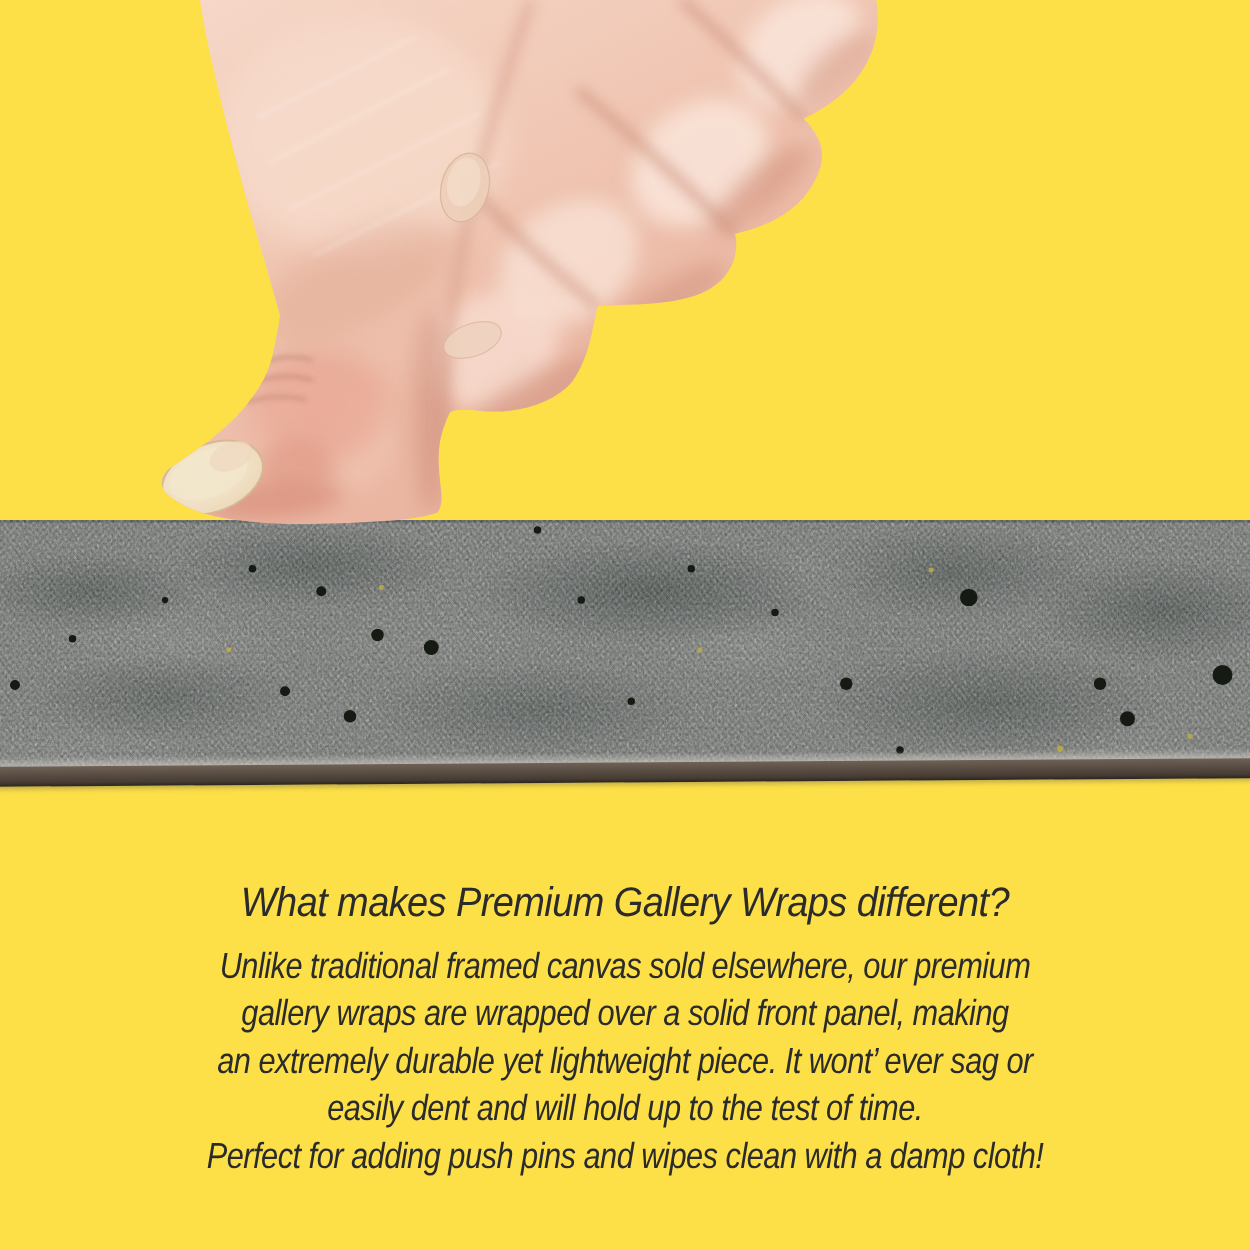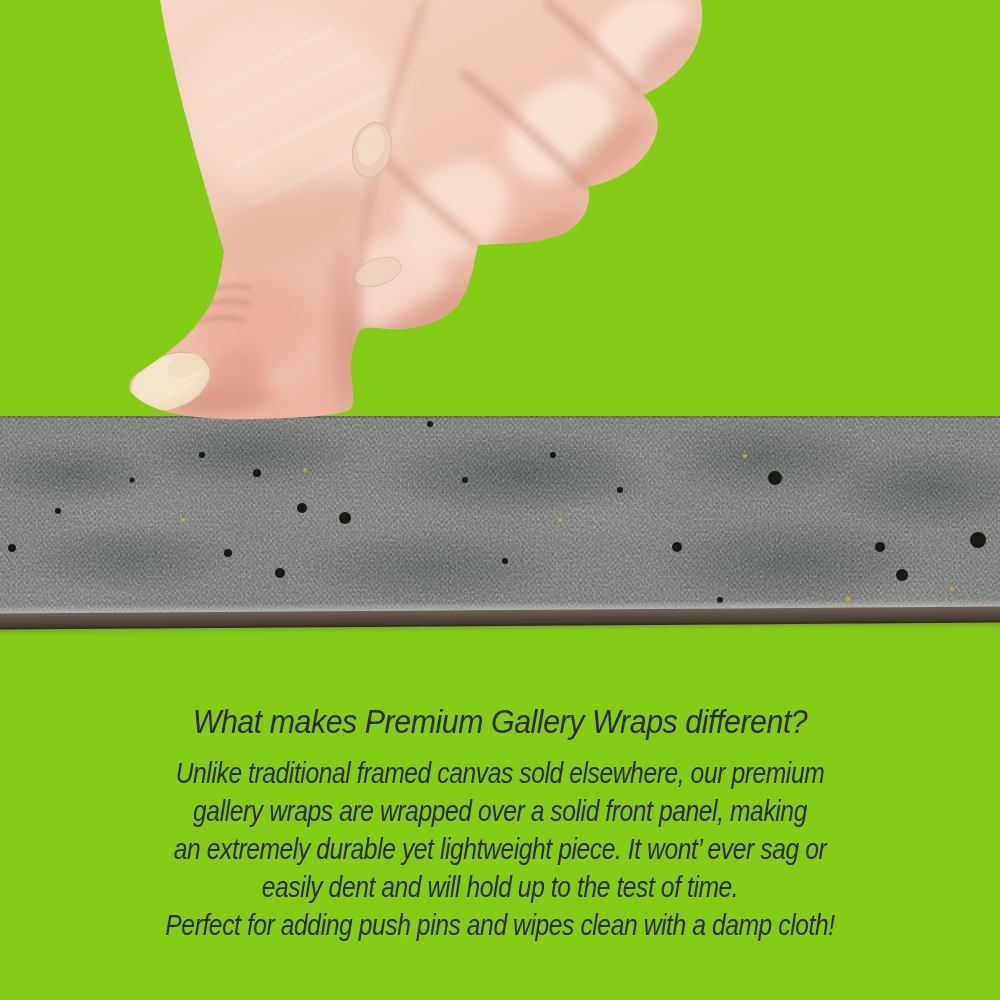--- a/index.html
+++ b/index.html
@@ -1,17 +1,17 @@
 <!DOCTYPE html>
 <html><head>
 <meta charset="utf-8">
 <style>
   html,body { margin:0; padding:0; background:#ffffff; }
   body { width:1000px; height:1000px; font-family:"Liberation Sans", sans-serif; }
-  .stage { position:relative; width:1000px; height:1000px; background:#84cc16; overflow:hidden; }
+  .stage { position:relative; width:1000px; height:1000px; background:#fde047; overflow:hidden; }
 
   
   .hand { position:absolute; left:0; top:0; width:1000px; height:425px; z-index:3; }
 
   
   .strip { position:absolute; left:0; top:416px; width:1000px; height:210px; z-index:2; }
   .strip-texture {
     position:absolute; left:0; right:0; top:0; bottom:8px;
     background-color:#b3b8b3;
     background-image:

